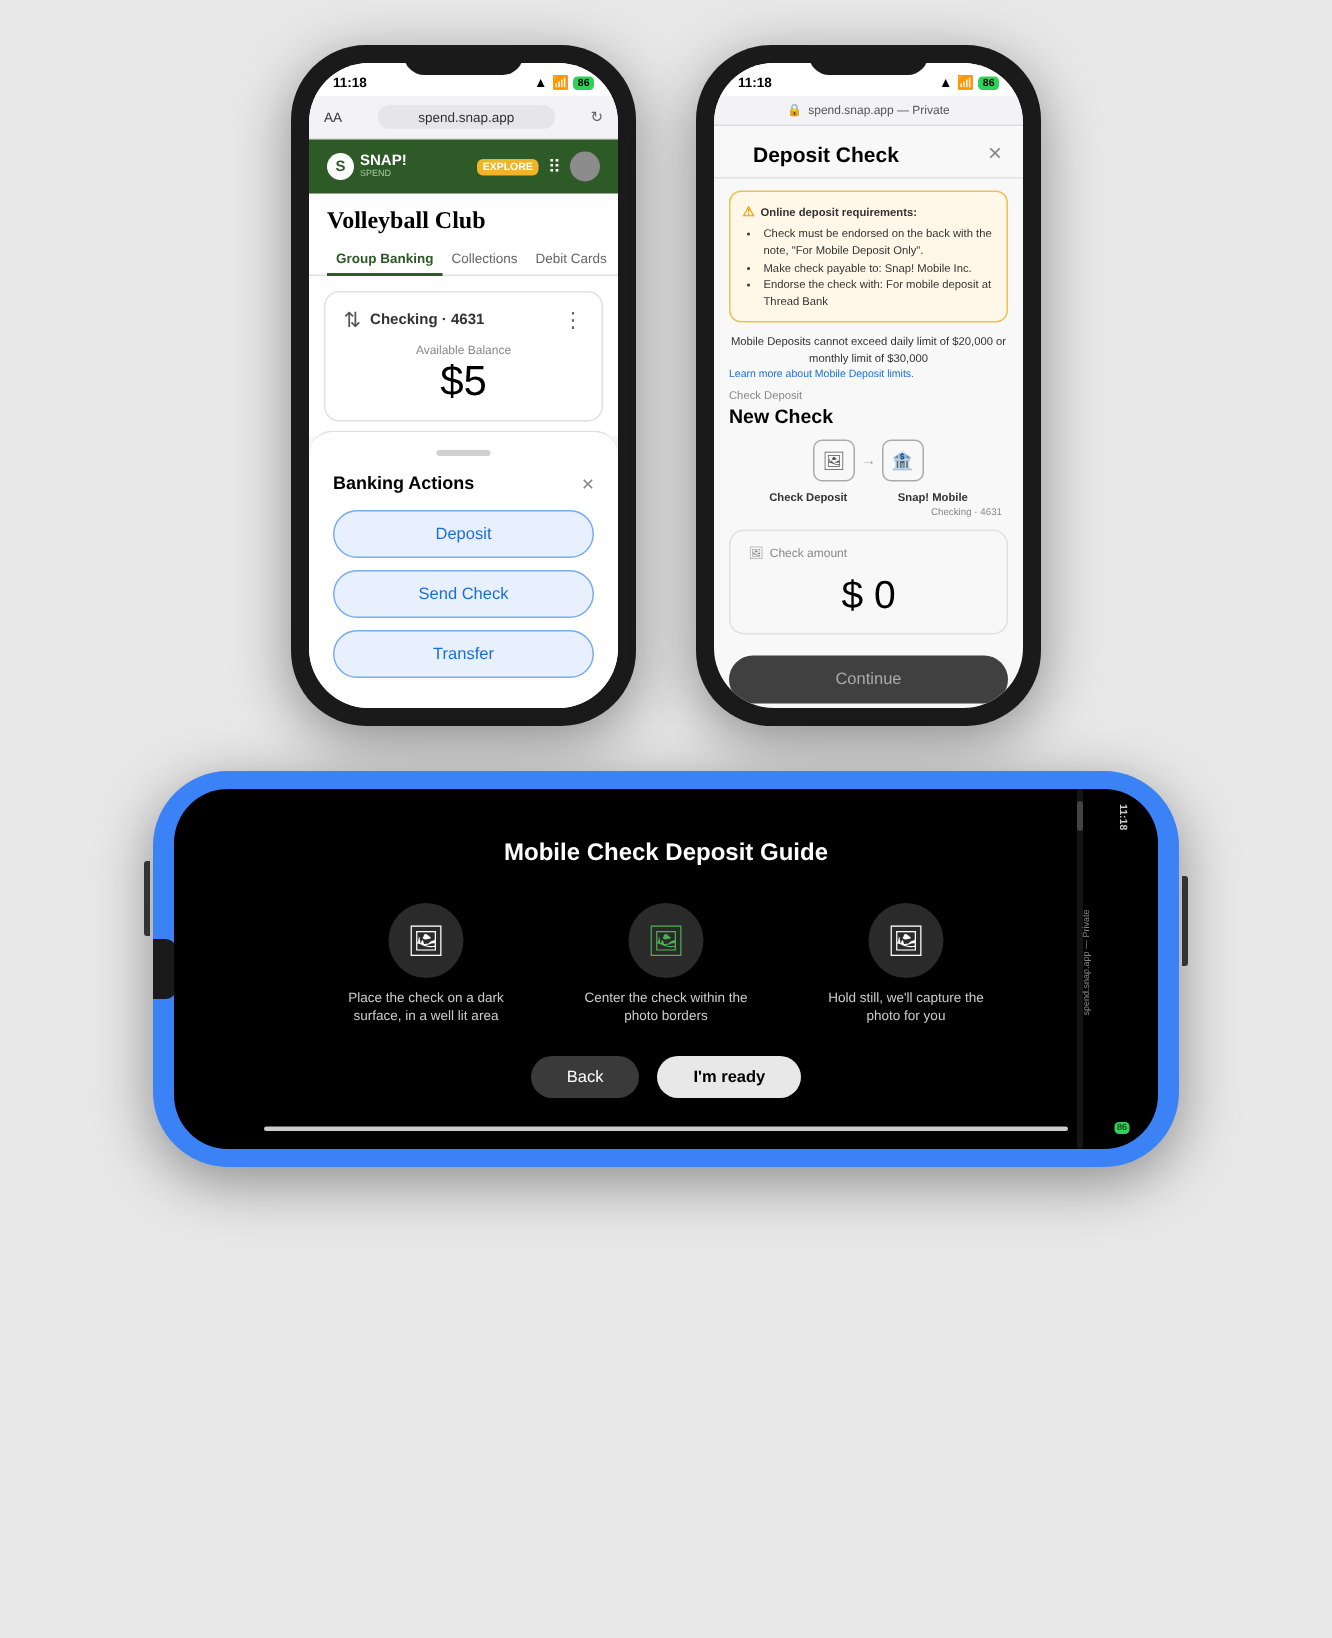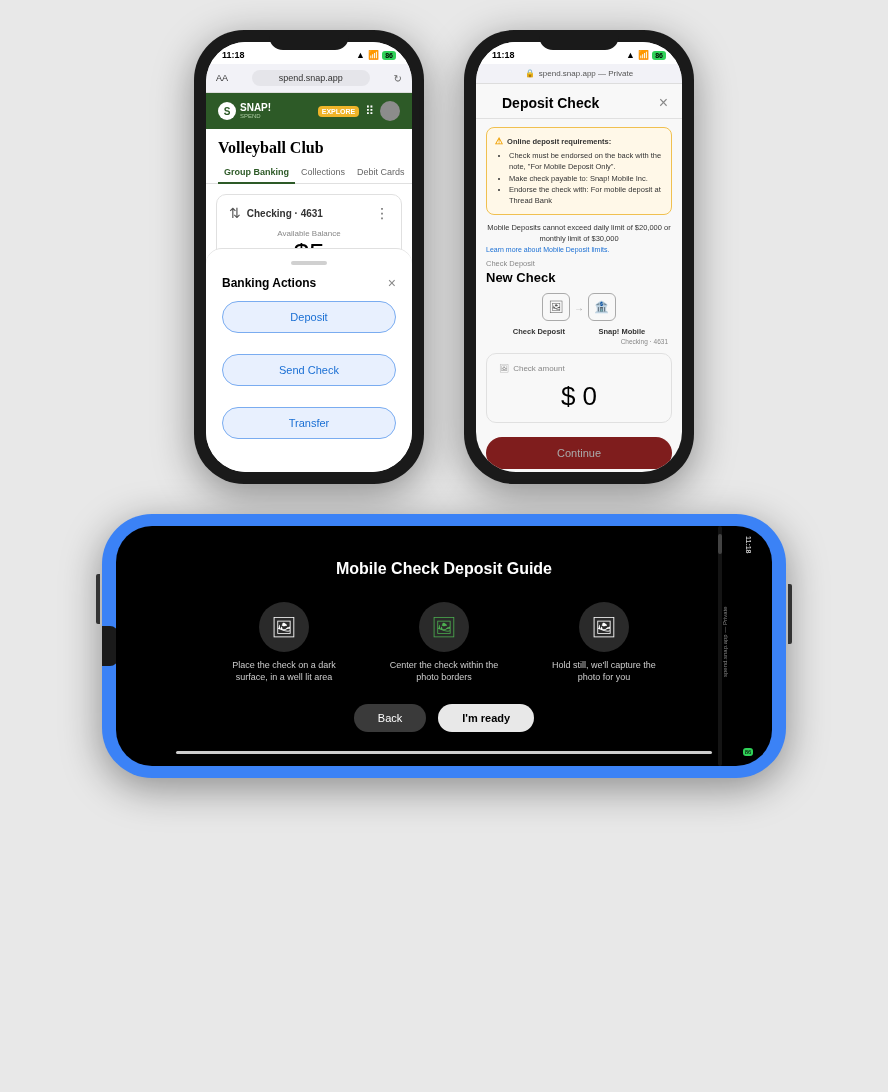--- a/index.html
+++ b/index.html
@@ -304,21 +304,21 @@
       display: block;
       width: 100%;
       padding: 9px;
       border: 1.5px solid #7aacf0;
       border-radius: 20px;
       background: #e8f0fe;
       color: #1a6fd4;
       font-size: 11px;
       font-weight: 500;
       text-align: center;
-      margin-bottom: 21px;
+      margin-bottom: 8px;
       cursor: pointer;
     }
     .modal-header-bar {
       background: #f2f2f7;
       padding: 5px 10px;
       display: flex;
       align-items: center;
       justify-content: center;
       gap: 4px;
       font-size: 8px;
@@ -443,21 +443,21 @@
       margin-bottom: 8px;
     }
     .check-amount-value {
       font-size: 26px;
       font-weight: 300;
       color: #000;
       text-align: center;
     }
     .continue-btn {
       margin: 8px 10px 4px;
-      background: #7f1d1d;
+      background: #404040;
       color: #aaa;
       border: none;
       border-radius: 20px;
       padding: 10px;
       width: calc(100% - 20px);
       font-size: 11px;
       font-weight: 500;
       text-align: center;
     }
 

